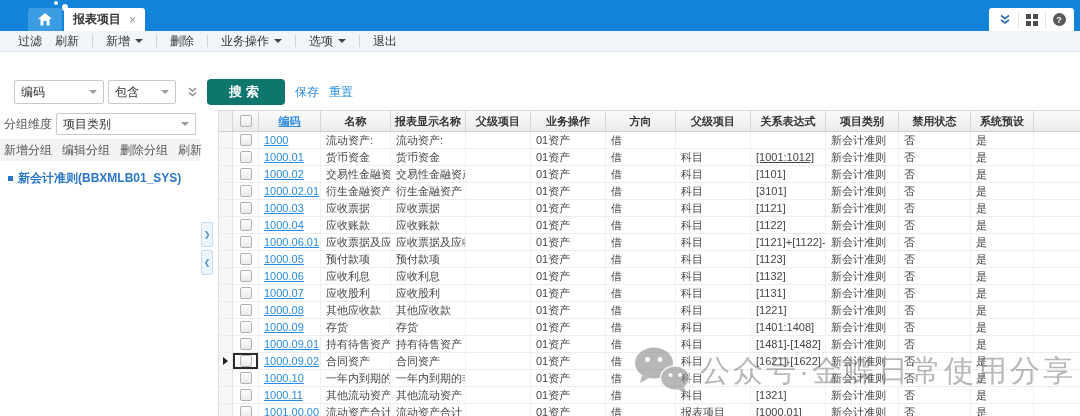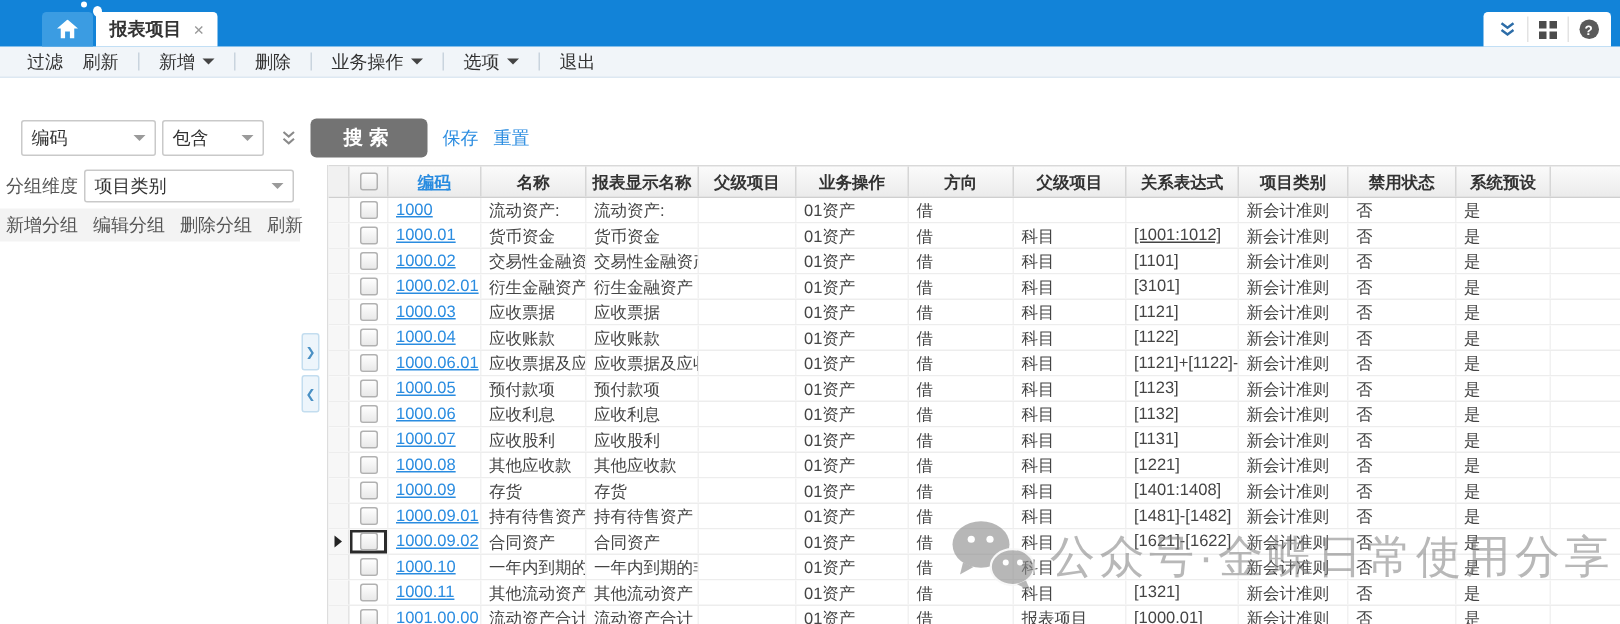--- a/index.html
+++ b/index.html
@@ -42,21 +42,21 @@
   .sel { height:24px; border:1px solid #c9c9c9; border-radius:2px; background:#fff; display:flex; align-items:center;
          font-size:12px; color:#333; padding:0 6px; position:relative; cursor:pointer; }
   .sel .sel-caret { position:absolute; right:6px; width:0; height:0; border-left:4px solid transparent;
                     border-right:4px solid transparent; border-top:4px solid #9a9a9a; }
   .sel-field { width:90px; margin-right:4px; }
   .sel-op { width:68px; margin-right:4px; }
   .kw-input { width:198px; height:24px; border:1px solid #c9c9c9; border-radius:2px; font-size:12px; padding:0 7px;
               color:#333; font-family:inherit; }
   .kw-input::placeholder { color:#b3b3b3; }
   .dbl-chevron { margin:0 9px 0 7px; display:flex; }
-  .search-btn { width:78px; height:26px; background:#737373; color:#fff; border:none; border-radius:4px;
+  .search-btn { width:78px; height:26px; background:#0f766e; color:#fff; border:none; border-radius:4px;
                 font-size:13px; font-weight:bold; cursor:pointer; letter-spacing:4px; font-family:inherit; }
   .link { color:#2a8ce0; font-size:12px; margin-left:10px; cursor:pointer; text-decoration:none; }
 
   
   .content { position:relative; height:306px; }
 
   .sidebar { position:absolute; left:0; top:0; width:200px; height:100%; background:#fff; }
   .dim-row { display:flex; align-items:center; padding:3px 4px 4px 4px; }
   .dim-label { font-size:12px; color:#555; margin-right:4px; white-space:nowrap; }
   .dim-row .sel { flex:1; height:22px; }
@@ -187,20 +187,26 @@
           <span>项目类别</span>
           <span class="sel-caret"></span>
         </div>
       </div>
       <div class="side-actions">
           <span>新增分组</span>
           <span>编辑分组</span>
           <span>删除分组</span>
           <span>刷新</span>
         </div>
+      <div class="tree">
+          <div class="tree-item">
+            <i class="tree-bullet"></i>
+            <span>新会计准则(BBXMLB01_SYS)</span>
+          </div>
+        </div>
     </div>
 
     <div class="splitter">
       <div class="split-btn next">❯</div>
       <div class="split-btn prev">❮</div>
     </div>
 
     <div class="grid">
       <div class="g-header">
           <span class="hcell" style="flex: 0 0 14px; background: rgb(241, 241, 241);"></span>

